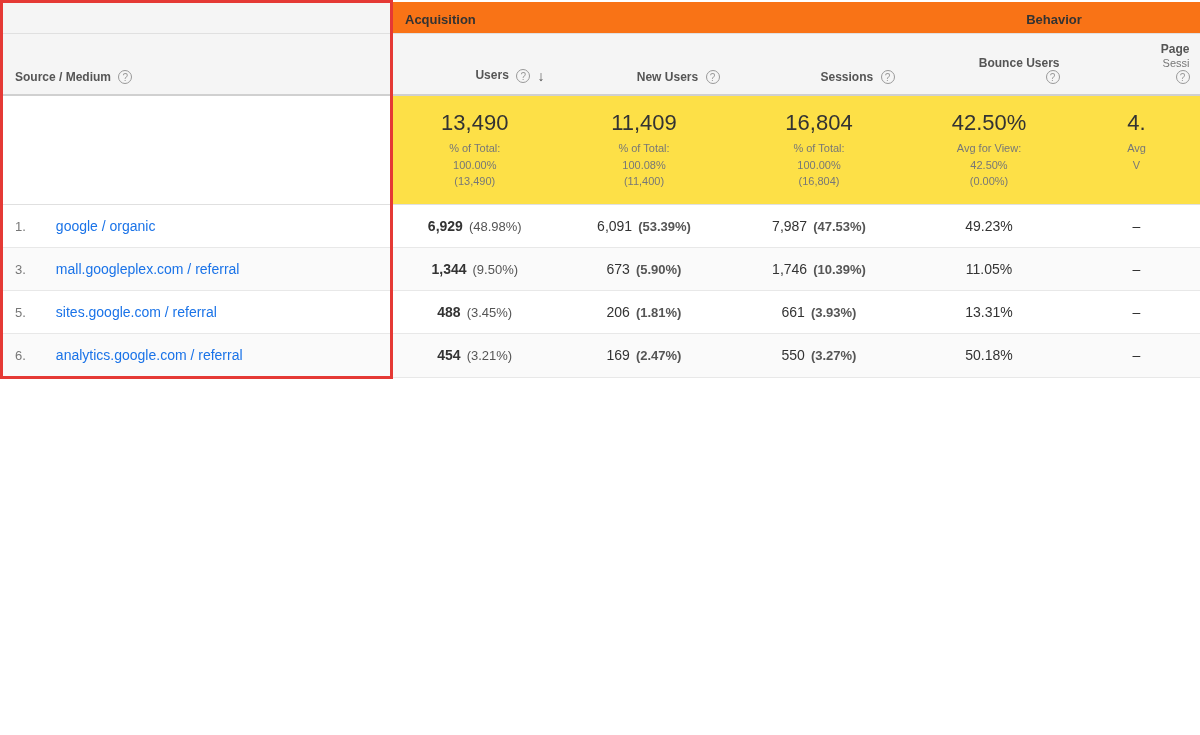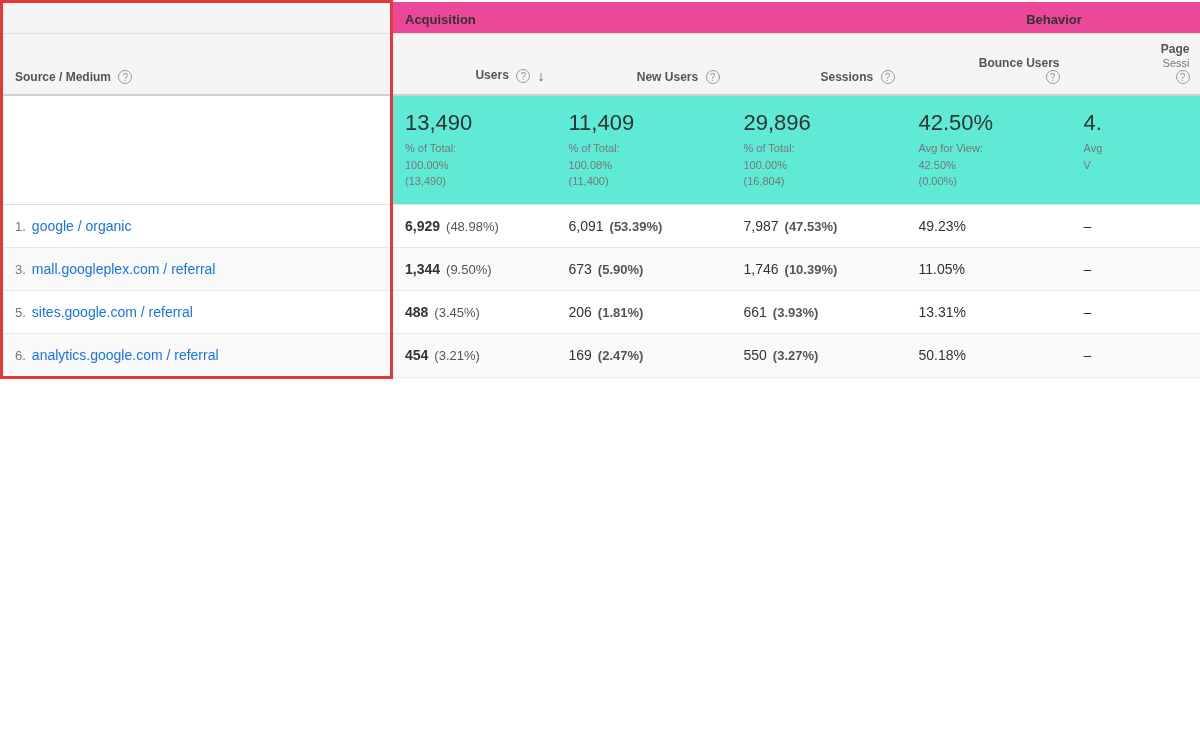--- a/index.html
+++ b/index.html
@@ -26,21 +26,21 @@
     col.pagesession-col { width: 130px; }
 
     th, td {
       border-bottom: 1px solid #e0e0e0;
       padding: 0;
       vertical-align: middle;
     }
 
     
     .section-header-row th {
-      background: #ec4899;
+      background: #f97316;
       font-weight: bold;
       font-size: 13px;
       padding: 10px 12px 6px 12px;
       border-bottom: 1px solid #e0e0e0;
       vertical-align: bottom;
     }
     .section-header-row th.empty-header {
       background: #f5f5f5;
     }
     .section-header-acquisition {
@@ -86,23 +86,23 @@
     .sort-arrow {
       display: inline-block;
       margin-left: 4px;
       color: #555;
       vertical-align: middle;
       font-size: 14px;
     }
 
     
     .totals-row td {
-      background: #5eead4;
+      background: #fde047;
       padding: 14px 12px;
-      text-align: left;
+      text-align: center;
       vertical-align: top;
       border-bottom: 1px solid #e0e0e0;
     }
     .totals-row td.source-cell {
       text-align: left;
       background: #fff;
     }
     .totals-main {
       font-size: 22px;
       color: #333;
@@ -126,32 +126,33 @@
     .data-row:nth-child(odd) td {
       background: #fafafa;
     }
     .data-row:nth-child(even) td {
       background: #fff;
     }
     .data-row td.source-cell {
       text-align: left;
     }
     .data-row td.data-cell {
-      text-align: left;
+      text-align: center;
     }
 
     .row-number {
       color: #777;
       margin-right: 6px;
       font-size: 13px;
     }
     .source-link {
       color: #1a73e8;
       text-decoration: none;
       font-size: 14px;
+      margin-left: 24px;
     }
 
     .metric-bold {
       font-weight: bold;
       font-size: 14px;
     }
     .metric-pct {
       font-weight: normal;
       font-size: 13px;
       color: #555;
@@ -237,21 +238,21 @@
         </td>
         <td>
           <span class="totals-main">11,409</span>
           <span class="totals-sub">
             <span>% of Total:</span><br>
             <span>100.08%</span><br>
             <span>(11,400)</span>
           </span>
         </td>
         <td>
-          <span class="totals-main">29,896</span>
+          <span class="totals-main">16,804</span>
           <span class="totals-sub">
             <span>% of Total:</span><br>
             <span>100.00%</span><br>
             <span>(16,804)</span>
           </span>
         </td>
         <td>
           <span class="totals-main">42.50%</span>
           <span class="totals-sub">
             <span>Avg for View:</span><br>

